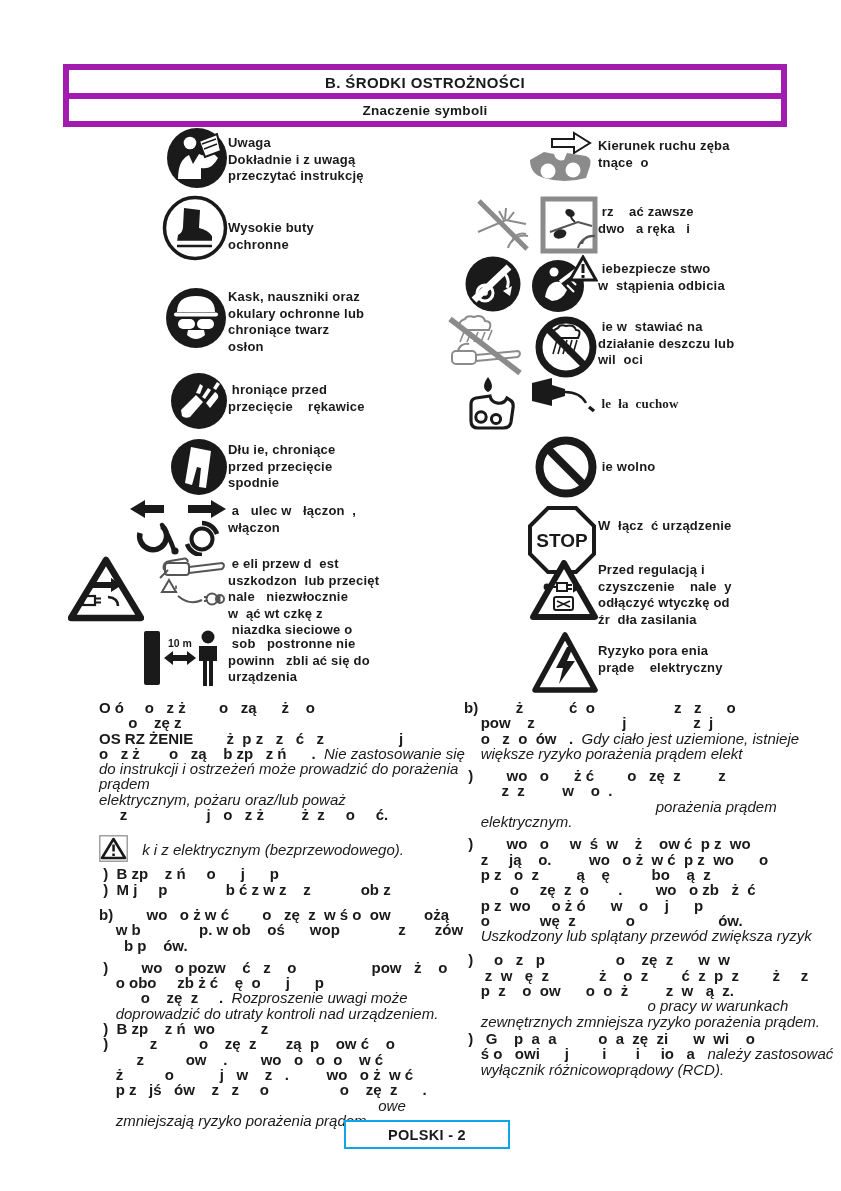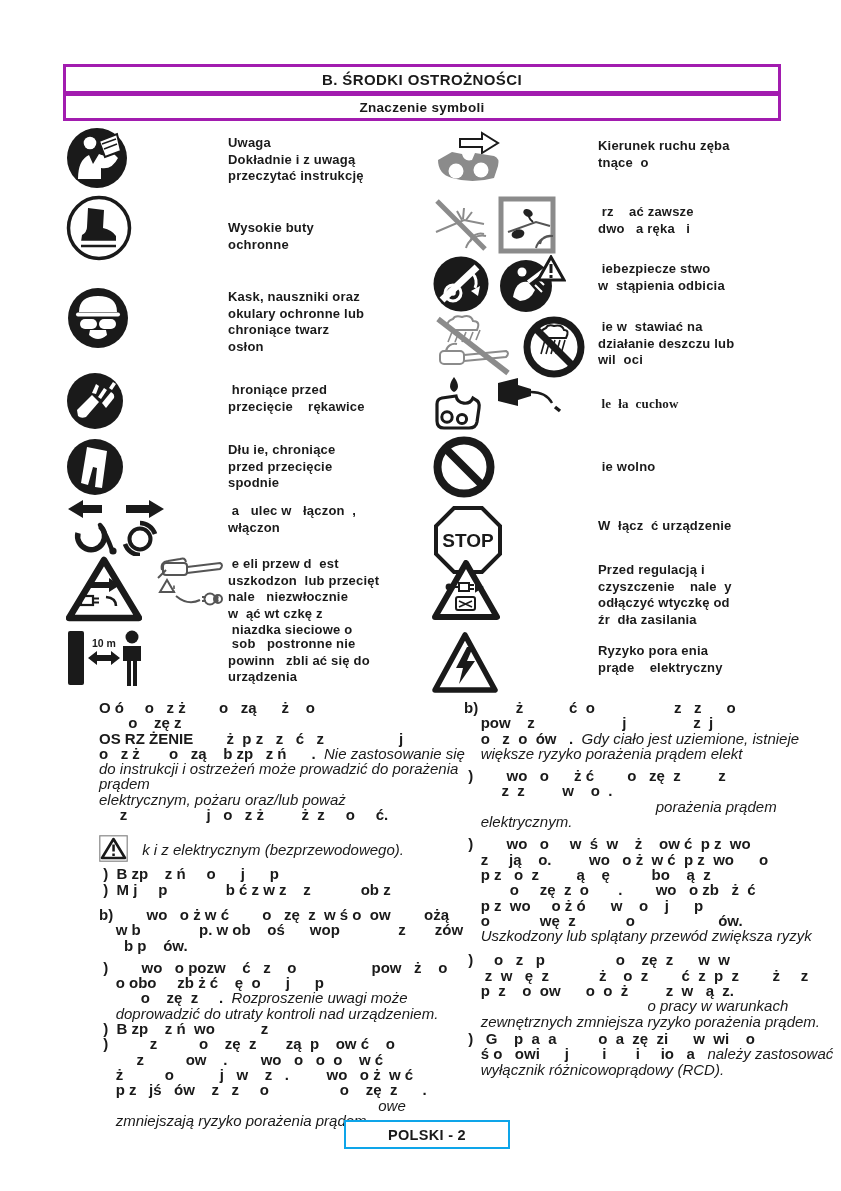--- a/index.html
+++ b/index.html
@@ -2,29 +2,29 @@
 <html><head>
 <meta charset="utf-8">
 <style>
   html,body{margin:0;padding:0;background:#e8e8e8;}
   .page{
     position:relative;width:841px;height:1191px;margin:0 auto;
     background:#ffffff;color:#1a1a1a;
     font-family:"Liberation Sans",sans-serif;overflow:hidden;
   }
   .hdr-box{
-    position:absolute;left:63px;width:712px;border:3px solid #a21caf;
+    position:absolute;left:63px;width:712px;border:6px solid #a21caf;
     display:flex;align-items:center;justify-content:center;background:#fff;
   }
   .hdr-title{top:64px;height:24px;font-weight:bold;font-size:15px;letter-spacing:.4px;}
   .hdr-sub{top:93px;height:22px;font-weight:bold;font-size:13.5px;letter-spacing:.3px;}
   .sym-row{position:absolute;display:flex;}
   .sym-row.colL{left:66px;width:360px;}
   .sym-row.colR{left:432px;width:372px;}
-  .sym-icons{flex:0 0 auto;display:flex;align-items:flex-start;gap:8px;}
+  .sym-icons{flex:0 0 auto;display:flex;align-items:flex-start;gap:8px;justify-content:flex-end;}
   .colL .sym-icons{width:162px;}
   .colR .sym-icons{width:166px;}
   .sym-text{
     flex:1;font-weight:bold;font-size:13px;line-height:16.5px;
     letter-spacing:.2px;white-space:pre-wrap;
   }
   .icon-wrap{display:inline-block;line-height:0;}
   .body-col{position:absolute;top:700px;font-size:15px;line-height:15.3px;margin-left:36px;}
   #body-left{left:63px;width:368px;}
   #body-right{left:428px;width:372px;}

